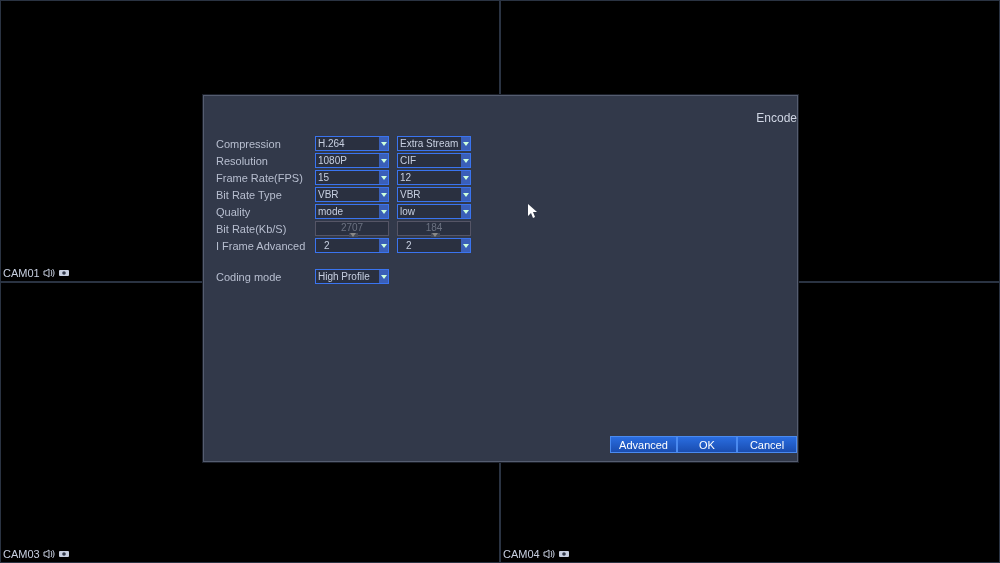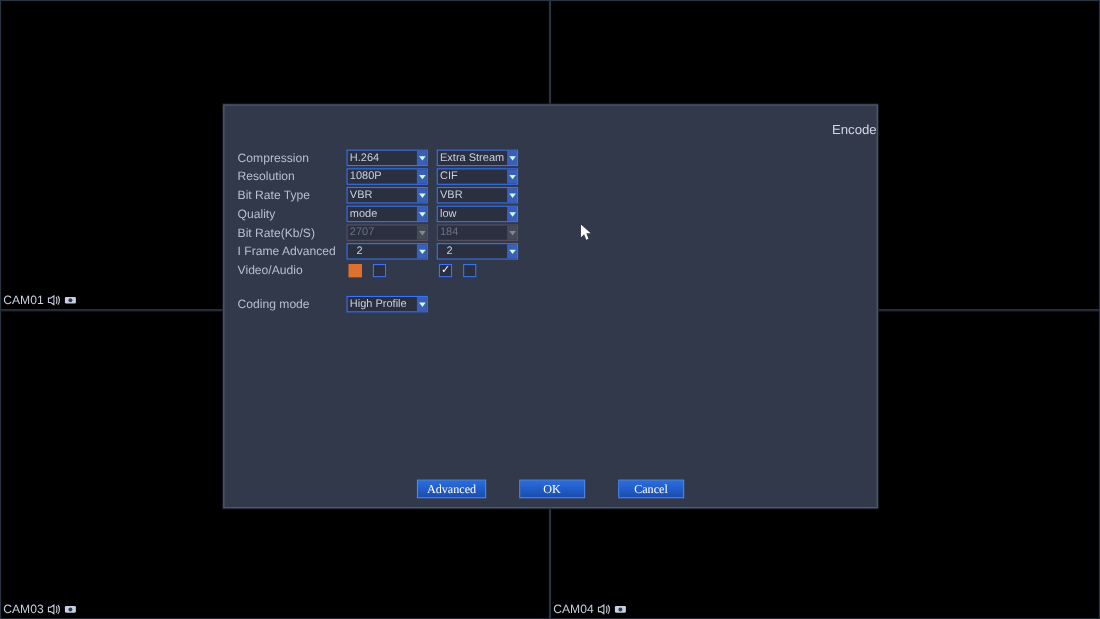--- a/index.html
+++ b/index.html
@@ -86,20 +86,21 @@
     position: relative;
     display: flex;
     align-items: center;
     justify-content: space-between;
     cursor: pointer;
   }
   .sel.disabled, .txt.disabled {
     border-color: #556;
     color: #6b7180;
     cursor: default;
+    flex-direction: column;
   }
   .arrow {
     width: 9px;
     height: 13px;
     background: #3a5fb8;
     display: flex;
     align-items: center;
     justify-content: center;
     margin-right: -2px;
   }
@@ -135,23 +136,22 @@
     align-items: center;
     padding-left: 2px;
   }
   .spacer { height: 14px; }
 
   .footer {
     position: absolute;
     bottom: 8px;
     left: 0; right: 0;
     display: flex;
-    justify-content: center;
-    gap: 30px;
-    font-family: Liberation Serif, serif;
+    justify-content: flex-end;
+    gap: 0;
   }
   .btn {
     min-width: 60px;
     height: 17px;
     background: linear-gradient(#2a6de0, #1a4db0);
     border: 1px solid #4a8af0;
     color: #fff;
     font-size: 11px;
     display: flex;
     align-items: center;
@@ -247,20 +247,32 @@
           <span>1080P</span>
           <span class="arrow"></span>
         </div>
       <span></span>
       <div class="sel">
           <span>CIF</span>
           <span class="arrow"></span>
         </div>
     </div>
     <div class="row">
+      <span class="label">Frame Rate(FPS)</span>
+      <div class="sel">
+          <span>15</span>
+          <span class="arrow"></span>
+        </div>
+      <span></span>
+      <div class="sel">
+          <span>12</span>
+          <span class="arrow"></span>
+        </div>
+    </div>
+    <div class="row">
       <span class="label">Bit Rate Type</span>
       <div class="sel">
           <span>VBR</span>
           <span class="arrow"></span>
         </div>
       <span></span>
       <div class="sel">
           <span>VBR</span>
           <span class="arrow"></span>
         </div>
@@ -293,32 +305,20 @@
       <span class="label">I Frame Advanced</span>
       <div class="sel">
           <span style="padding-left:6px">2</span>
           <span class="arrow"></span>
         </div>
       <span></span>
       <div class="sel">
           <span style="padding-left:6px">2</span>
           <span class="arrow"></span>
         </div>
-    </div>
-    <div class="row">
-      <span class="label">Video/Audio</span>
-      <div class="cb-pair">
-        <span class="cb orange"></span>
-        <span class="cb"></span>
-      </div>
-      <span></span>
-      <div class="cb-pair">
-        <span class="cb checked"></span>
-        <span class="cb"></span>
-      </div>
     </div>
 
     <div class="spacer"></div>
 
     <div class="row">
       <span class="label">Coding mode</span>
       <div class="sel">
           <span>High Profile</span>
           <span class="arrow"></span>
         </div>

